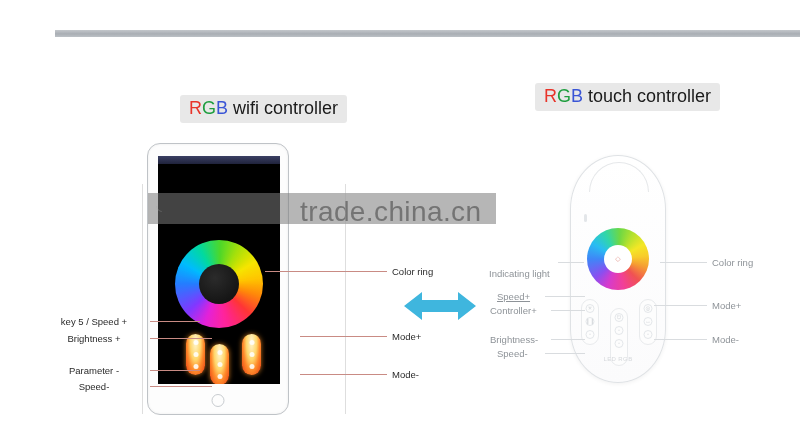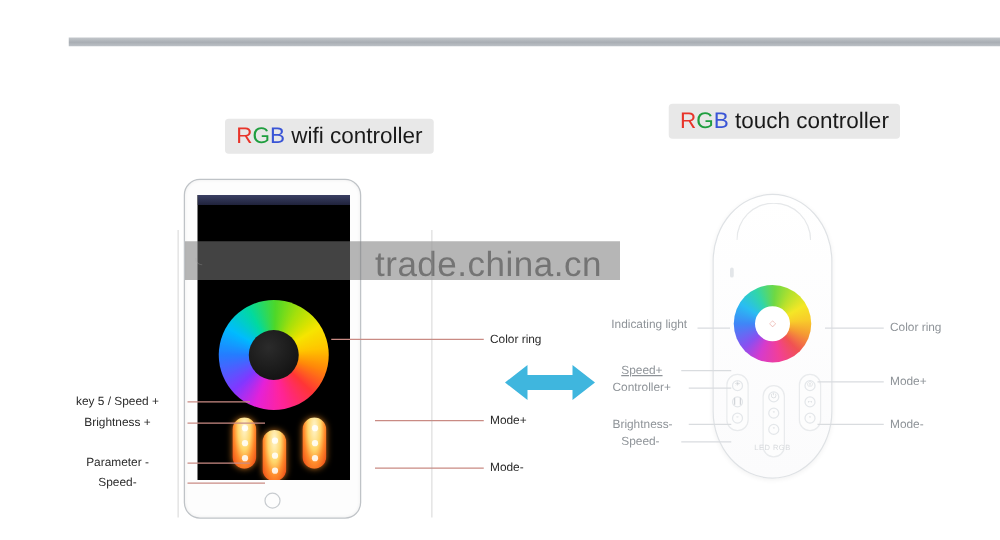--- a/index.html
+++ b/index.html
@@ -300,21 +300,21 @@
 
     <div class="btn-group bg-right">
       <span class="mini m1">◎</span>
       <span class="mini m2">↔</span>
       <span class="mini m3">◦</span>
     </div>
 
     <div class="brand">LED RGB</div>
   </div>
 
-  <div class="lbl lbl-faint" style="left:489px; top:254px;">Indicating light</div>
+  <div class="lbl lbl-faint" style="left:489px; top:268px;">Indicating light</div>
   <div class="leader leader-faint" style="left:558px; top:262px; width:26px;"></div>
 
   <div class="lbl lbl-faint" style="left:497px; top:291px;text-decoration:underline;">Speed+</div>
   <div class="leader leader-faint" style="left:545px; top:296px; width:40px;"></div>
 
   <div class="lbl lbl-faint" style="left:490px; top:305px;">Controller+</div>
   <div class="leader leader-faint" style="left:551px; top:310px; width:34px;"></div>
 
   <div class="lbl lbl-faint" style="left:490px; top:334px;">Brightness-</div>
   <div class="leader leader-faint" style="left:551px; top:339px; width:34px;"></div>

